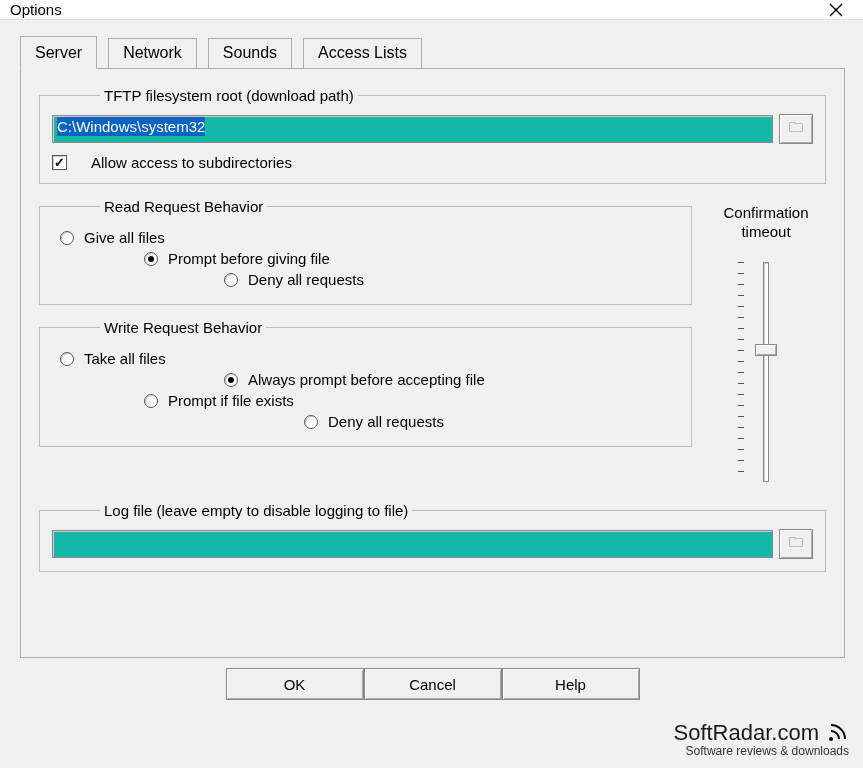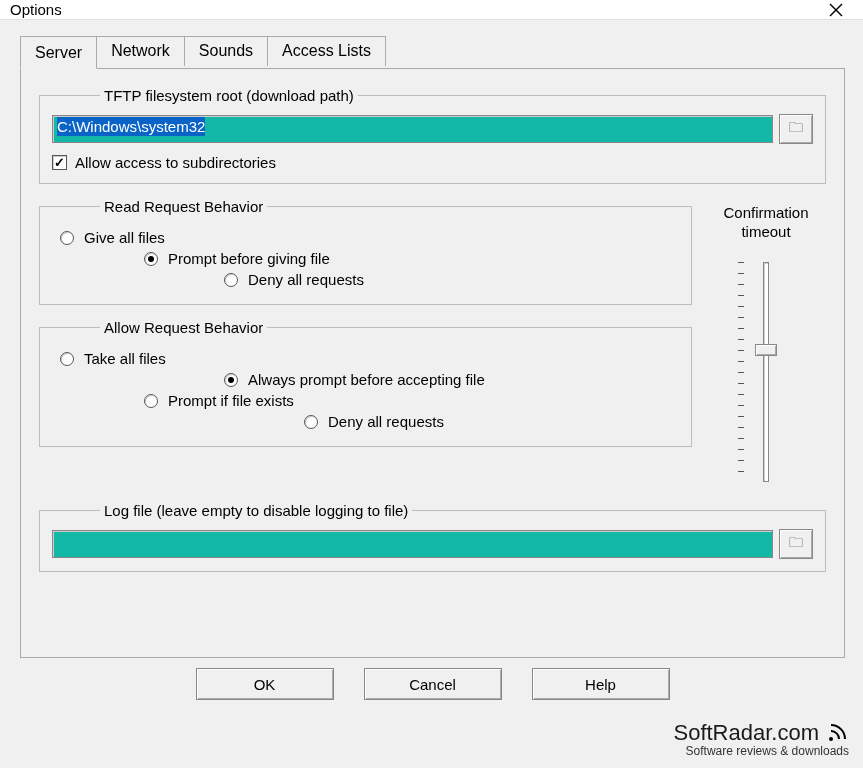--- a/index.html
+++ b/index.html
@@ -41,22 +41,22 @@
     justify-content: center;
     cursor: pointer;
   }
   .client {
     flex: 1;
     padding: 16px 18px 12px 20px;
     position: relative;
   }
   .tabs {
     display: flex;
-    align-items: flex-start;
-    gap: 0;
+    align-items: flex-end;
+    gap: 12px;
     margin-left: 0;
   }
   .tab {
     padding: 5px 14px 6px 14px;
     border: 1px solid #aaa;
     border-bottom: none;
     background: #f0f0f0;
     font-size: 16px;
     margin-right: -1px;
     cursor: pointer;
@@ -118,21 +118,21 @@
     background: #f0f0f0;
     display: flex;
     align-items: center;
     justify-content: center;
     box-shadow: inset 1px 1px 0 #fff, inset -1px -1px 0 #aaa;
     cursor: pointer;
   }
   .checkbox-row {
     display: flex;
     align-items: center;
-    gap: 8px;
+    gap: 24px;
     margin-top: 10px;
   }
   .checkbox {
     width: 15px;
     height: 15px;
     border: 1px solid #555;
     background: #fff;
     box-shadow: inset 1px 1px 0 #ccc;
     display: flex;
     align-items: center;
@@ -231,21 +231,21 @@
   }
   .tick {
     width: 6px;
     height: 1px;
     background: #555;
     margin-bottom: 10px;
   }
   .buttons-row {
     display: flex;
     justify-content: center;
-    gap: 30px;
+    gap: 0;
     padding: 10px 0 10px 0;
     margin-top: auto;
   }
   .push-button {
     width: 138px;
     height: 32px;
     border: 1px solid #888;
     background: #f0f0f0;
     box-shadow: inset 1px 1px 0 #fff, inset -1px -1px 0 #aaa;
     font-family: inherit;
@@ -332,21 +332,21 @@
               <div class="radio checked"></div>
               <span>Prompt before giving file</span>
             </div>
             <div class="radio-row indent-3">
               <div class="radio"></div>
               <span>Deny all requests</span>
             </div>
           </fieldset>
 
           <fieldset>
-            <legend>Allow Request Behavior</legend>
+            <legend>Write Request Behavior</legend>
             <div class="radio-row indent-1">
               <div class="radio"></div>
               <span>Take all files</span>
             </div>
             <div class="radio-row indent-3">
               <div class="radio checked"></div>
               <span>Always prompt before accepting file</span>
             </div>
             <div class="radio-row indent-2">
               <div class="radio"></div>

